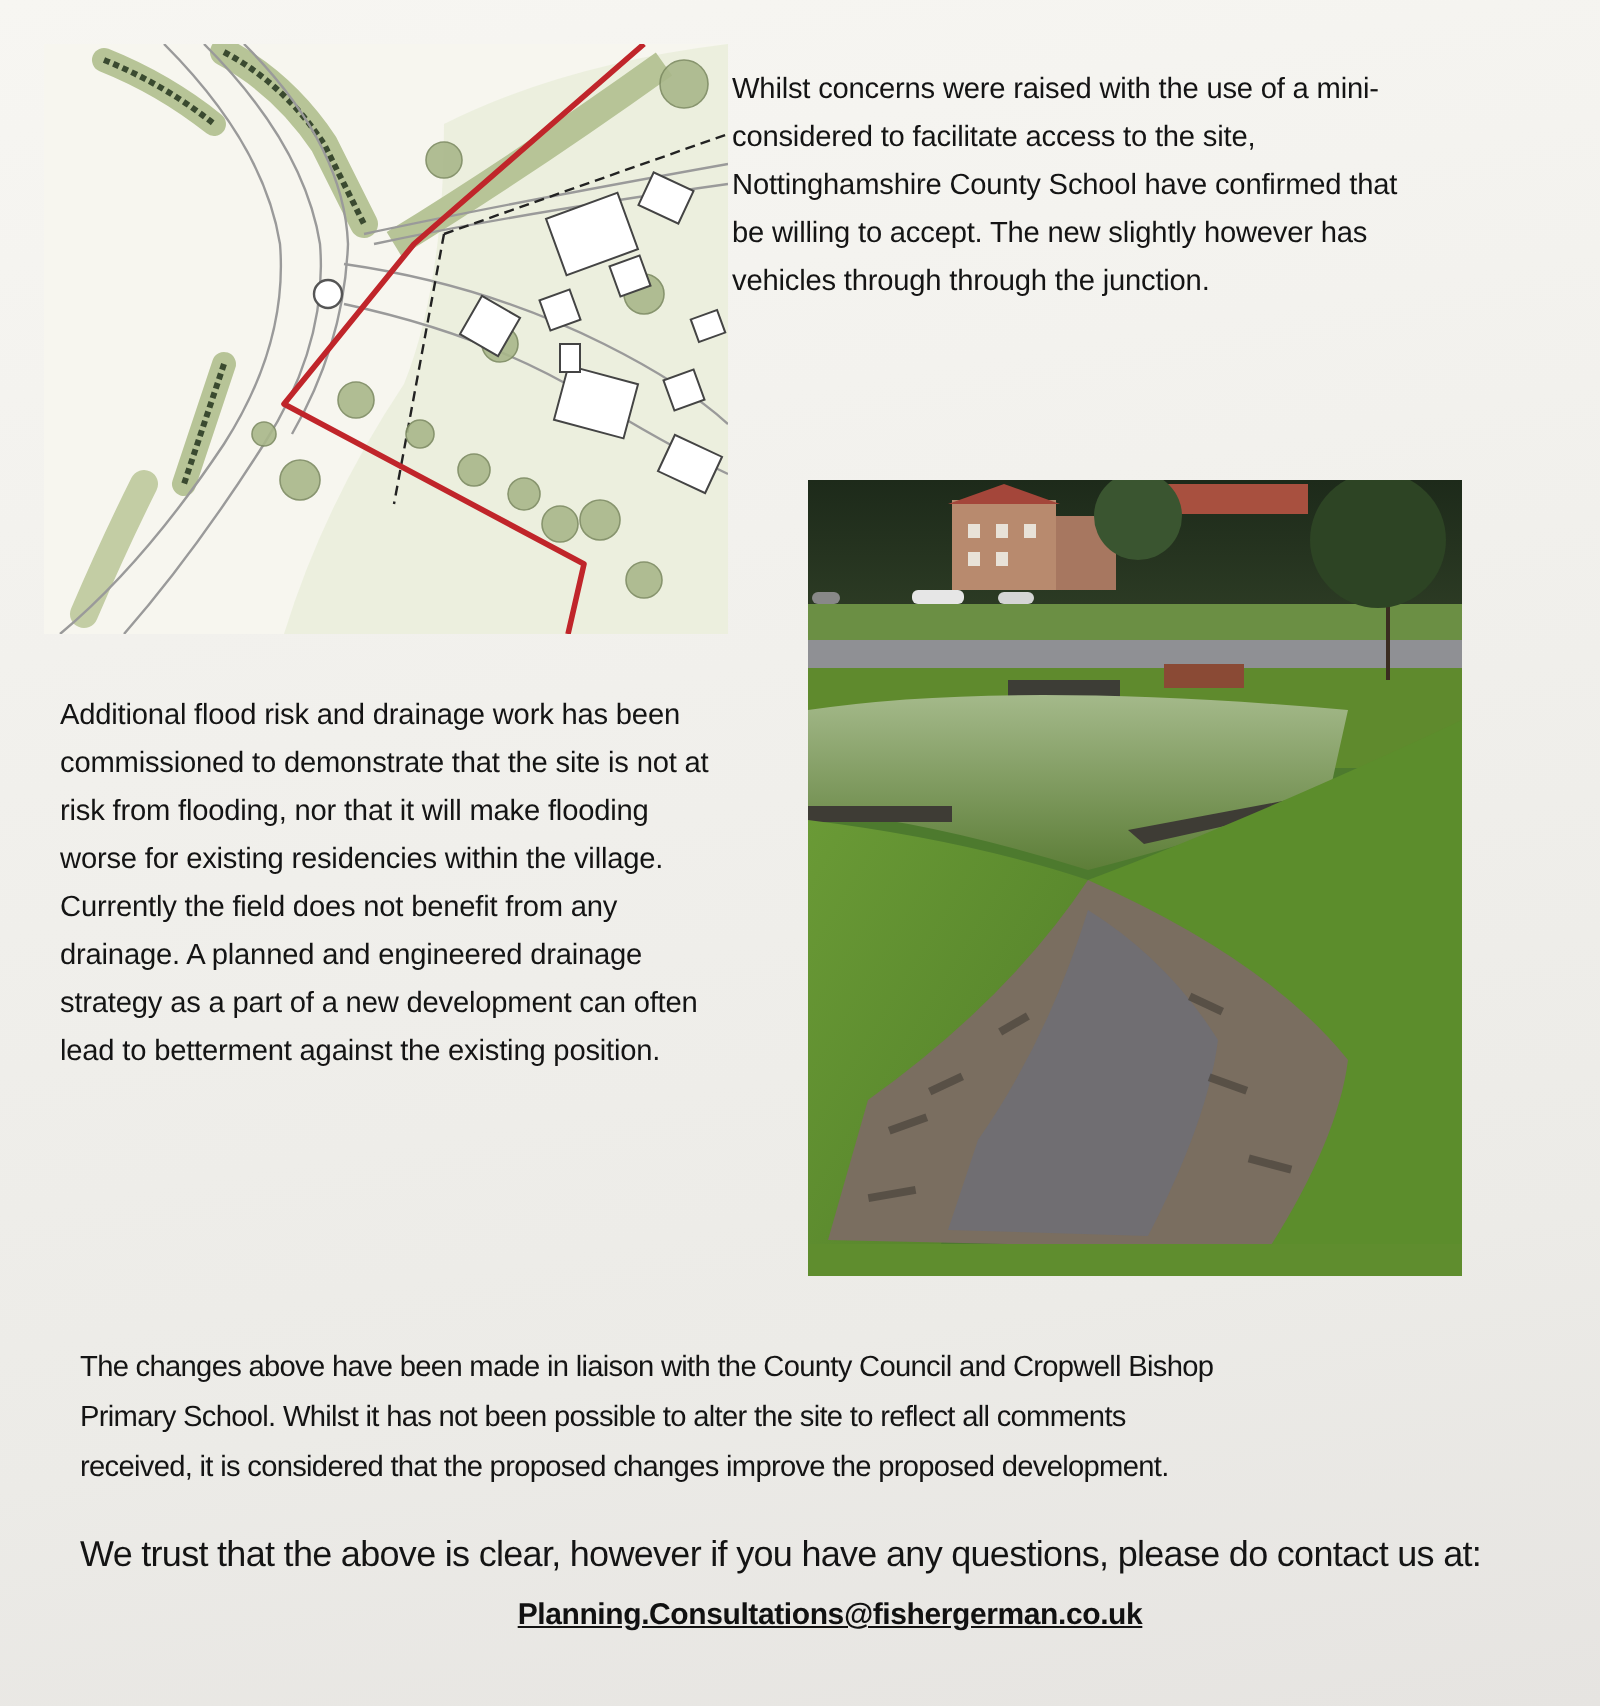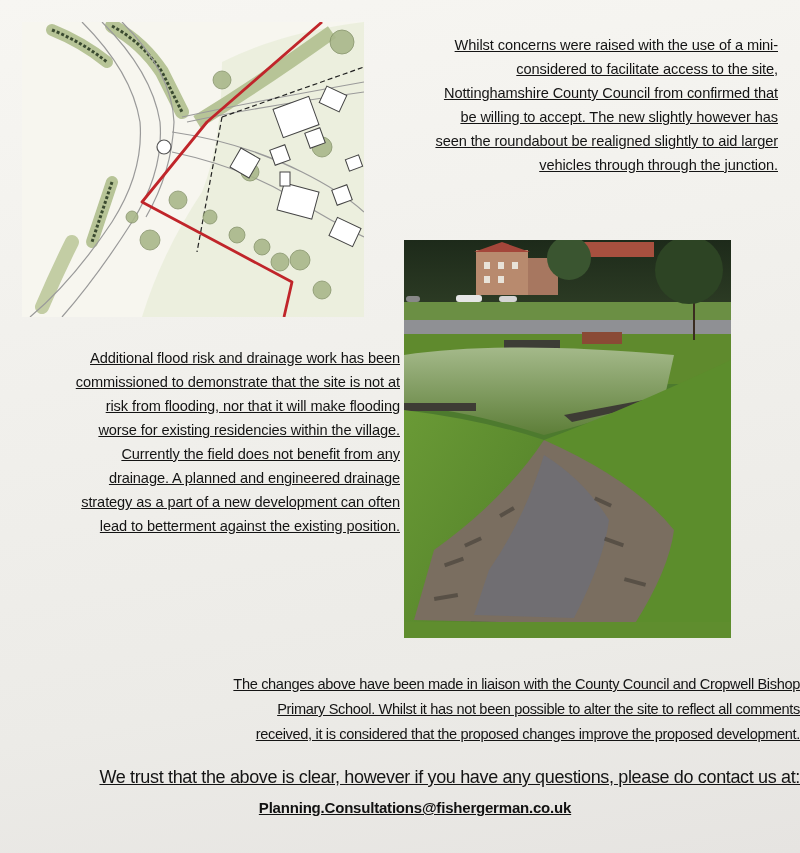--- a/index.html
+++ b/index.html
@@ -10,22 +10,22 @@
       color: #141414;
       position: relative;
     }
     .page { position: absolute; inset: 0; }
     .map {
       position: absolute; left: 22px; top: 22px; width: 342px; height: 295px;
       overflow: hidden; background: #f6f5ee;
     }
     .map svg { display: block; }
     .para {
-      position: absolute; text-align: right;
-      font-size: 14.6px; line-height: 24px; letter-spacing: -0.1px; text-decoration: underline;
+      position: absolute; text-align: left;
+      font-size: 14.6px; line-height: 24px; letter-spacing: -0.1px;
     }
     .p1 { left: 366px; top: 33px; width: 412px; }
     .p2 { left: 30px; top: 346px; width: 370px; }
     .p3 { left: 40px; top: 672px; width: 760px; font-size: 14.6px; line-height: 25px; letter-spacing: -0.35px; }
     .p4 { left: 40px; top: 765px; width: 760px; font-size: 18px; letter-spacing: -0.35px; }
     .email {
       position: absolute; left: 0; top: 799px; width: 830px; text-align: center;
       font-size: 15px; font-weight: bold; text-decoration: underline; color: #111;
       letter-spacing: -0.2px;
     }
@@ -97,23 +97,22 @@
         <rect x="325" y="135" width="14" height="12" transform="rotate(-20 332 141)"></rect>
       </g>
 
       <path d="M300 0 L185 100 L120 180 L270 260 L262 295" stroke="#c0252a" stroke-width="2.8" fill="none" stroke-linejoin="round"></path>
     </svg>
   </div>
 
   <div class="para p1">
     <div>Whilst concerns were raised with the use of a mini-</div>
     <div>considered to facilitate access to the site,</div>
-    <div>Nottinghamshire County Council from confirmed that</div>
+    <div>Nottinghamshire County School have confirmed that</div>
     <div>be willing to accept. The new slightly however has</div>
-    <div>seen the roundabout  be realigned slightly to aid larger</div>
     <div>vehicles through through the junction.</div>
   </div>
 
   <div class="photo">
     <svg width="327" height="398" viewBox="0 0 327 398">
       <defs>
         <linearGradient id="sky" x1="0" y1="0" x2="0" y2="1">
           <stop offset="0" stop-color="#1d2a1a"></stop>
           <stop offset="1" stop-color="#2c3b24"></stop>
         </linearGradient>

